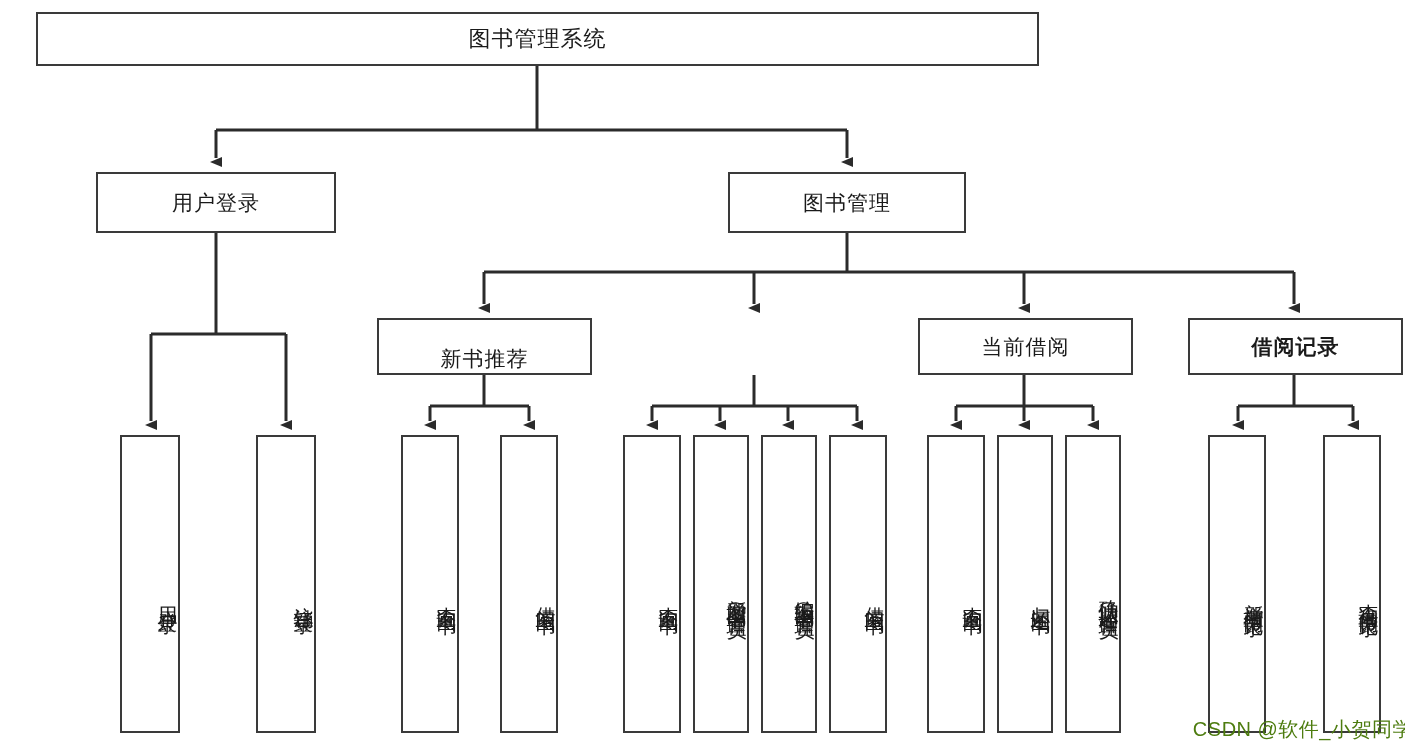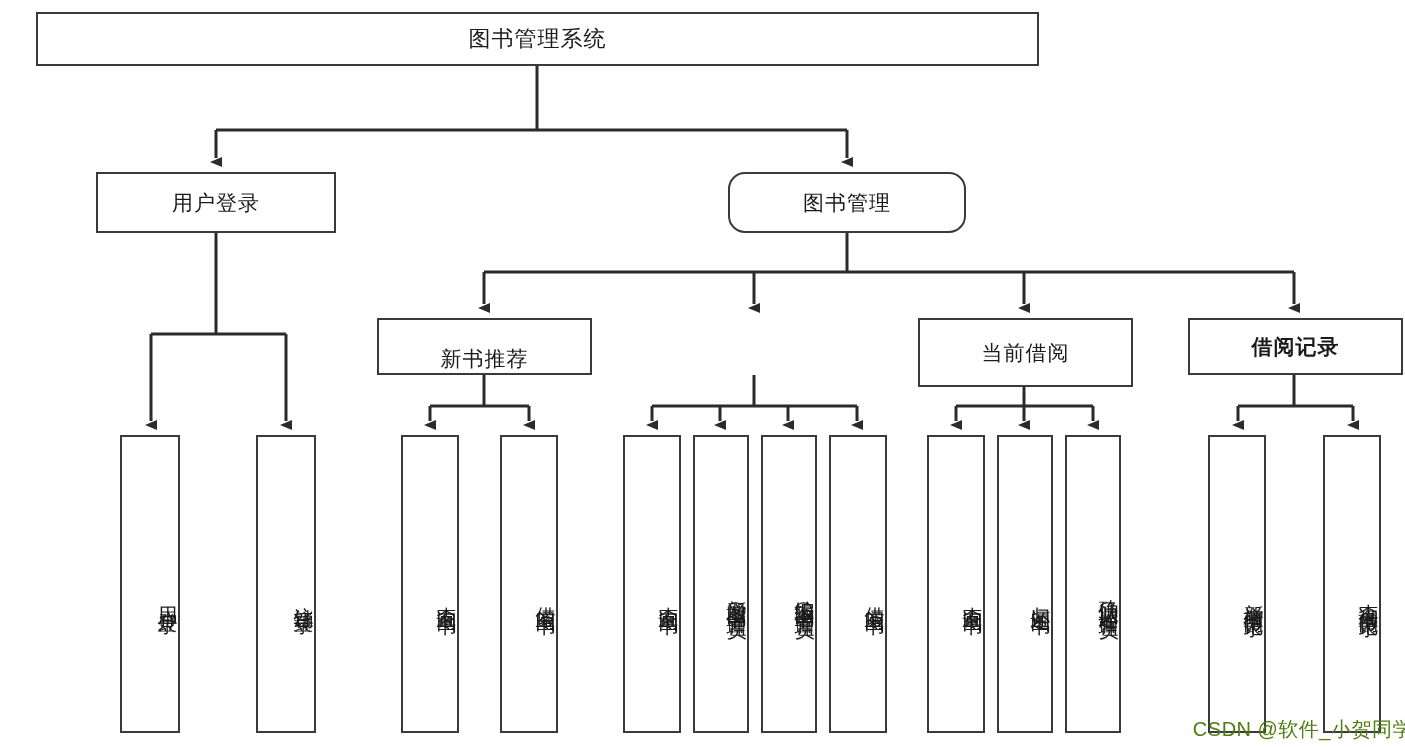--- a/index.html
+++ b/index.html
@@ -116,30 +116,30 @@
   </svg>
 
   <div class="node h root" style="left:20px;top:12px;width:1003px;height:54px;">
     <span>图书管理系统</span>
   </div>
 
   <div class="node h" style="left:80px;top:172px;width:240px;height:61px;">
     <span>用户登录</span>
   </div>
 
-  <div class="node h" style="left:712px;top:172px;width:238px;height:61px;border-radius:17px;">
+  <div class="node h" style="left:712px;top:172px;width:238px;height:61px;">
     <span>图书管理</span>
   </div>
 
   <div class="node h" style="left:361px;top:318px;width:215px;height:57px;align-items:flex-end;">
     <span>新书推荐</span>
   </div>
 
 
-  <div class="node h" style="left:902px;top:318px;width:215px;height:69px;">
+  <div class="node h" style="left:902px;top:318px;width:215px;height:57px;">
     <span>当前借阅</span>
   </div>
 
   <div class="node h" style="left:1172px;top:318px;width:215px;height:57px;font-weight:bold;">
     <span>借阅记录</span>
   </div>
 
   <div class="node v" style="left:104px;top:435px;width:60px;height:298px;">
     <span class="vlabel">用户登录</span>
   </div>

